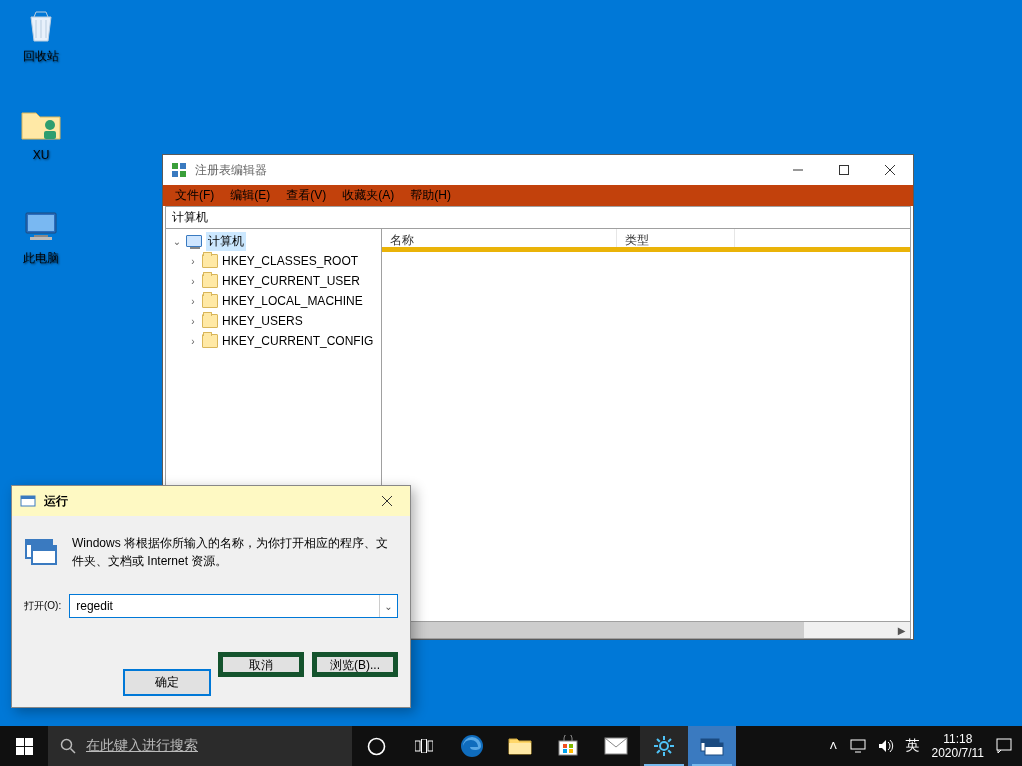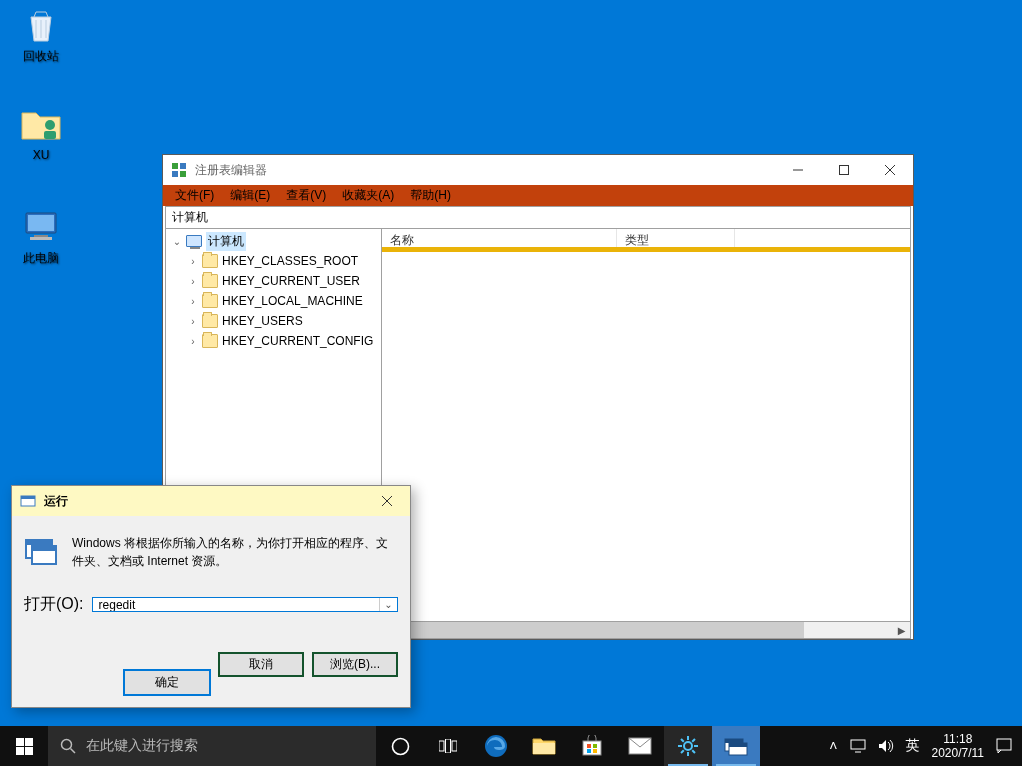--- a/index.html
+++ b/index.html
@@ -56,35 +56,35 @@
 .run {
   position: absolute; left: 11px; top: 485px; width: 400px; height: 223px;
   background: #f0f0f0; border: 1px solid #888;
   box-shadow: 4px 4px 12px rgba(0,0,0,.3);
 }
 .run .titlebar { background: #fef9c3; font-weight: bold; }
 .run-body { padding: 18px 12px 0 12px; }
 .run-msg { display: flex; gap: 14px; }
 .run-msg .txt { font-size: 12px; line-height: 1.5; color:#000;}
 .run-input-row { display: flex; align-items: center; margin-top: 24px; gap: 8px; }
-.run-input-row label { font-size: 16px; }
-.combo { flex: 1; display: flex; border: 1px solid #0078d7; background: #fff; height: 15px; }
+.run-input-row label { font-size: 10px; }
+.combo { flex: 1; display: flex; border: 1px solid #0078d7; background: #fff; height: 24px; }
 .combo input { flex: 1; border: none; outline: none; font-size: 12px; padding: 0 6px; }
 .combo .dd { width: 18px; display:flex;align-items:center;justify-content:center;font-size:10px;color:#555; border-left:1px solid #ccc;}
 .run-btns { position:absolute; bottom:12px; right:12px; display:flex; gap:8px; }
-.run-btns button { width: 86px; height: 25px; font-size: 12px; background:#e1e1e1; border:2px solid #14532d; }
+.run-btns button { width: 86px; height: 25px; font-size: 12px; background:#e1e1e1; border:5px solid #14532d; }
 .run-btns button.default { border:1px solid #0078d7; outline:1px solid #0078d7;margin-top:18px; }
 
 
 .taskbar {
   position: absolute; left: 0; bottom: 0; width: 100%; height: 40px;
   background: #101010; display: flex; align-items: stretch; color: #fff;
 }
 .tb-start { width: 48px; display:flex;align-items:center;justify-content:center;}
-.tb-search { width: 328px; background: #2b2b2b; display:flex; align-items:center; gap:10px; padding:0 12px; font-size:14px; color:#bbb; margin:0;}
+.tb-search { width: 304px; background: #2b2b2b; display:flex; align-items:center; gap:10px; padding:0 12px; font-size:14px; color:#bbb; margin:0;text-decoration:underline;}
 .tb-btn { width: 48px; display:flex;align-items:center;justify-content:center; position:relative;}
 .tb-btn.active::after { content:""; position:absolute; bottom:0; left:4px; right:4px; height:2px; background:#76b9ed;}
 .tb-btn.active { background:#272727;}
 .tb-btn.highlight { background:#3a7ac0;}
 .tray { margin-left:auto; display:flex; align-items:center; gap:12px; padding:0 10px; font-size:12px;}
 .tray .clock { text-align:center; line-height:1.2; font-size:12px;}
 .tray .ic { font-size:14px;}
 
 
 svg { display:block; }

